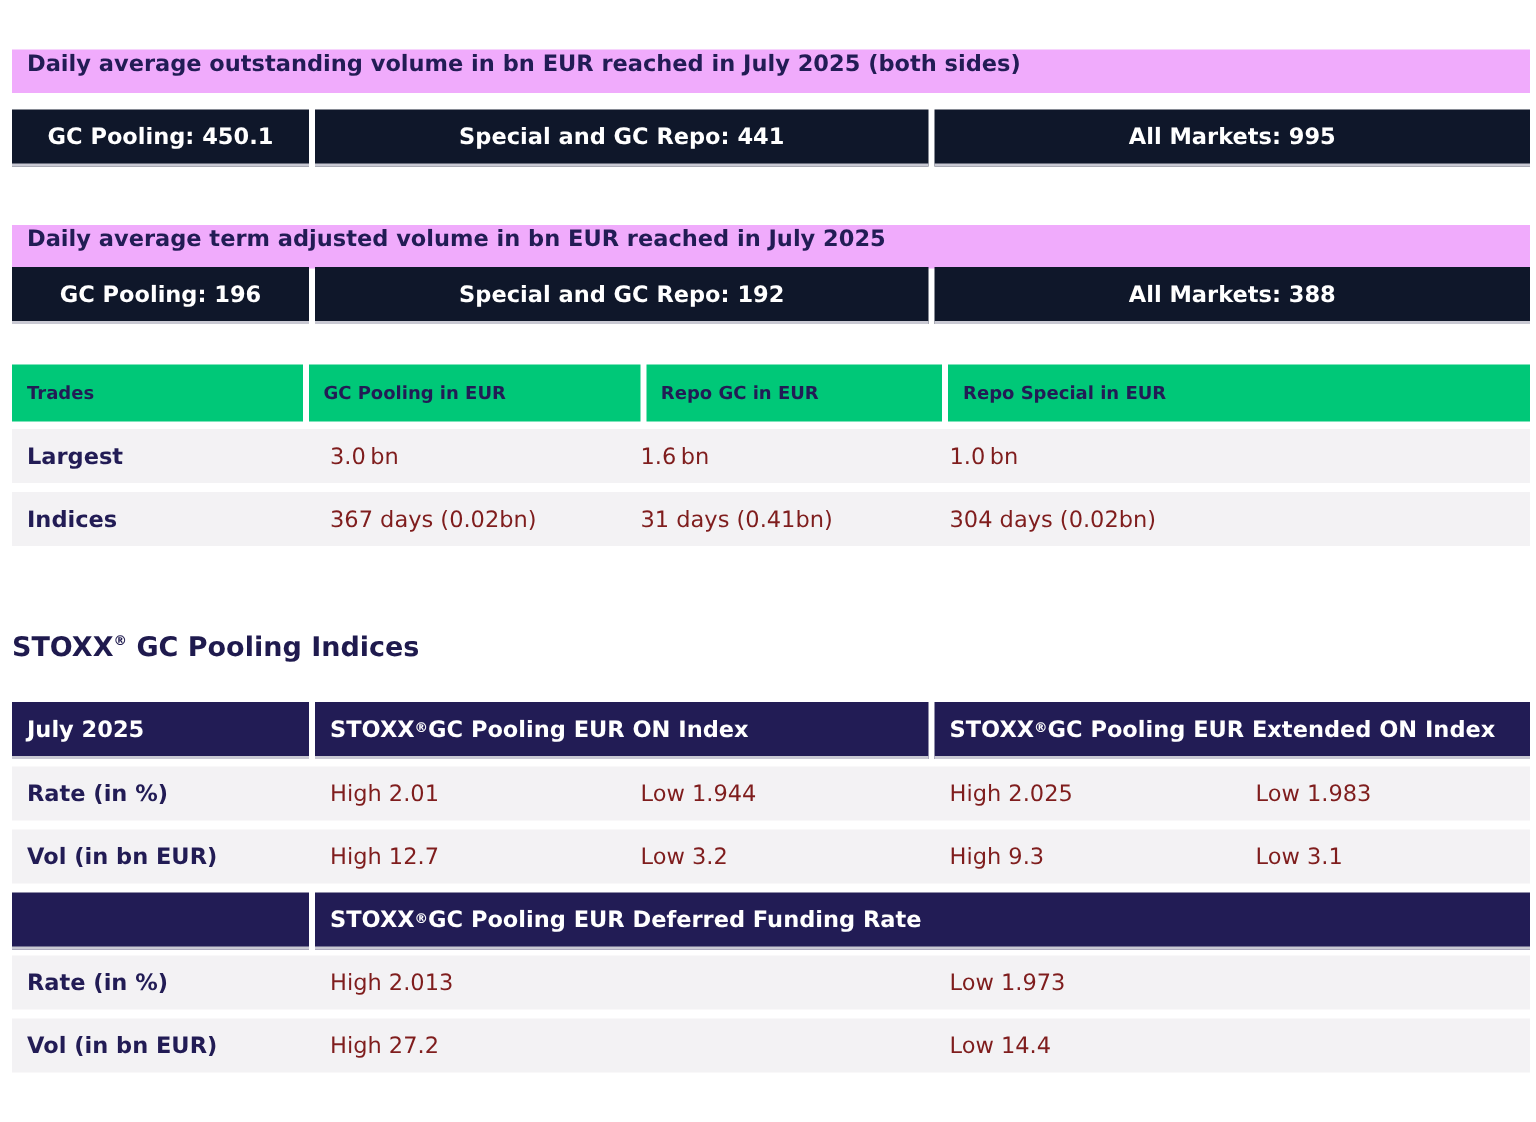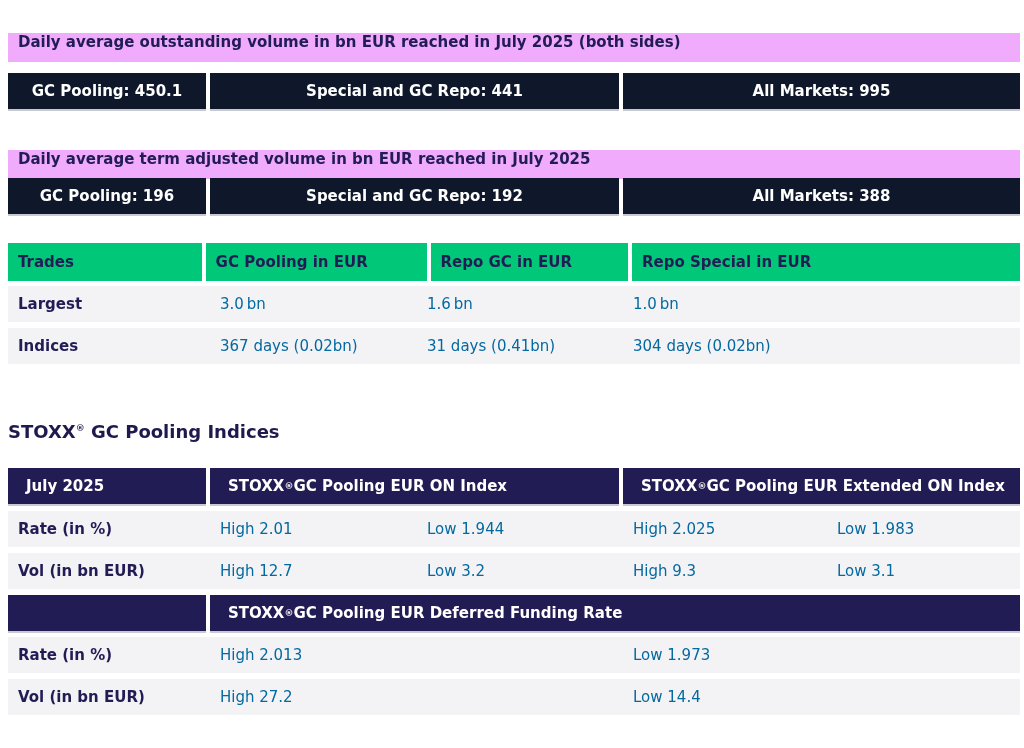--- a/index.html
+++ b/index.html
@@ -14,30 +14,30 @@
   
   .band{height:29px;background:#f0abfc;}
   .band .cell{width:100%;padding-left:10px;font-size:15px;font-weight:bold;color:#221c55;}
   
   .navy-row .cell{
     background:#0f172a;height:38px;color:#ffffff;font-weight:bold;font-size:15px;
     justify-content:center;border-bottom:2px solid #c9c9d3;
   }
   
   .green-hdr .cell{
-    background:#00c878;height:38px;font-size:15px;font-weight:bold;color:#221c55;padding-left:10px;
+    background:#00c878;height:38px;font-size:12px;font-weight:bold;color:#221c55;padding-left:10px;
   }
   
   .navy-hdr .cell{
-    background:#221c55;height:38px;font-size:15px;font-weight:bold;color:#ffffff;padding-left:18px;
+    background:#221c55;height:38px;font-size:15px;font-weight:bold;color:#ffffff;padding-left:10px;
     border-bottom:2px solid #c9c9d3;
   }
   
   .gray-row{display:flex;background:#f3f2f4;height:36px;}
-  .gray-row .cell{padding-left:10px;font-size:15px;color:#0369a1;}
+  .gray-row .cell{padding-left:10px;font-size:15px;color:#7f1d1d;}
   .gray-row .lbl{font-weight:bold;color:#221c55;}
   
   .w-c1{width:198px;}  .w-c2{width:226px;}  .w-c3{width:202px;}
   .w-m23{width:409px;} .w-m45{width:397px;} .w-wide{width:810px;}
   .g-c1{width:202px;}  .g-c2{width:207px;}  .g-c3{width:206px;}
   .g-c4{width:204px;}  .g-c5{width:193px;}  .g-m23{width:413px;} .g-m45{width:397px;}
   .section-heading{
     position:absolute;left:8px;top:421px;font-size:18px;font-weight:bold;color:#1f1a4e;
   }
   .reg{font-size:9px;vertical-align:super;line-height:1;}

